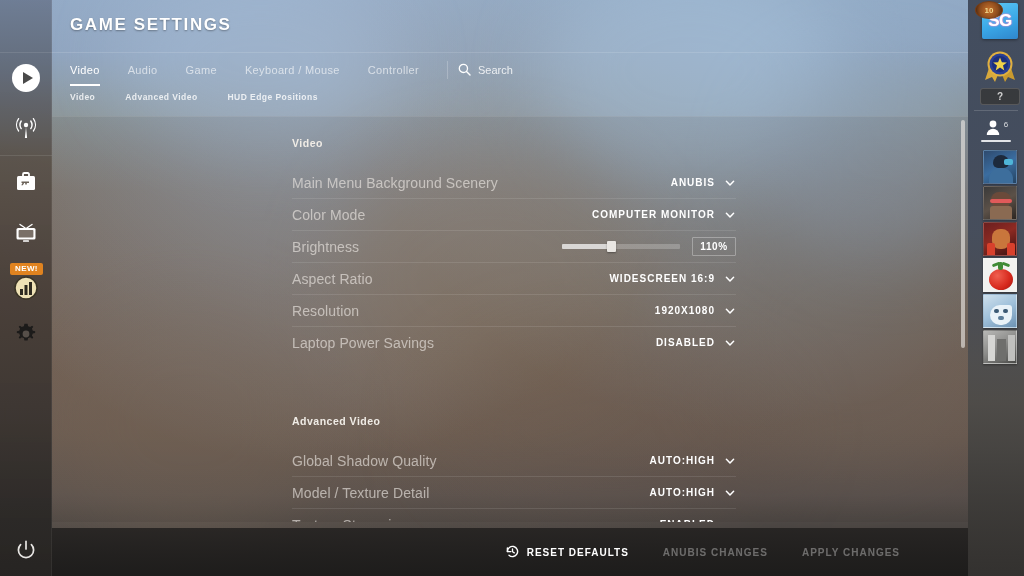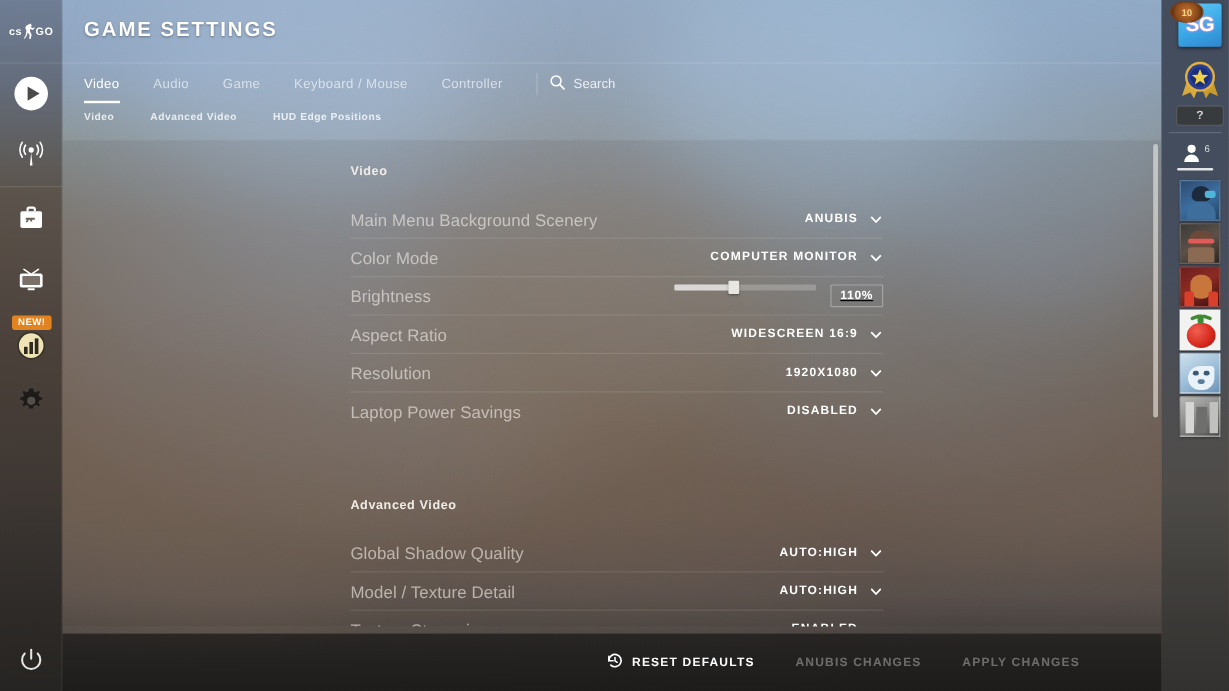--- a/index.html
+++ b/index.html
@@ -171,21 +171,21 @@
   }
   .row-ctrl { display:flex; gap:9px; cursor:pointer; }
   .row-value {
     color:#ffffff; font-size:10px; font-weight:700; letter-spacing:1px;
     font-family:"Liberation Sans", sans-serif;
   }
   .chev { width:12px; height:12px; flex:0 0 12px; }
   .chev svg { display:block; }
 
   
-  .slider-wrap { display:flex; align-items:flex-start; gap:12px;text-decoration:underline; }
+  .slider-wrap { display:flex; align-items:center; gap:12px; }
   .slider {
     position:relative; width:118px; height:5px;
     background:rgba(255,255,255,0.22); border-radius:1px; cursor:pointer;
   }
   .slider-fill {
     position:absolute; left:0; top:0; height:5px;
     background:rgba(255,255,255,0.62); border-radius:1px;
   }
   .slider-knob {
     position:absolute; top:-3px; width:9px; height:11px;
@@ -299,31 +299,20 @@
     <div class="blob" style="left:700px;top:200px;width:300px;height:280px;background:rgba(122,112,102,.5);"></div>
     <div class="blob" style="left:60px;top:300px;width:260px;height:240px;background:rgba(126,108,92,.45);"></div>
     <div class="blob" style="left:430px;top:330px;width:360px;height:200px;background:rgba(110,96,86,.45);"></div>
     <div class="blob" style="left:760px;top:60px;width:240px;height:200px;background:rgba(150,172,198,.55);"></div>
   </div>
 </div>
 <div id="content-scrim"></div>
 
 <div id="left-rail">
 
-  <div class="rail-logo">
-    <div class="csgo-logo">
-      <span class="t">cs</span>
-      <span class="man">
-        <svg width="9" height="14" viewBox="0 0 9 14">
-          <path d="M5.2 0.6 L6.6 2.2 L5.6 3.4 L7.4 4.6 L8.6 3.8 L8.9 4.6 L7.2 6.0 L5.2 5.0 L5.0 7.2 L6.4 10.0 L5.6 13.6 L4.4 13.6 L4.6 10.2 L3.2 8.0 L2.2 11.0 L0.4 13.4 L0.0 12.6 L1.4 10.4 L2.0 6.4 L1.0 4.4 L1.8 2.4 L3.8 1.4 Z" fill="#ffffff"></path>
-        </svg>
-      </span>
-      <span class="t">GO</span>
-    </div>
-  </div>
 
   <div class="rail-sep" style="top:52px;"></div>
 
   <div class="rail-btn" style="top:52px;">
     <span>
       <svg width="30" height="30" viewBox="0 0 30 30">
         <circle cx="15" cy="15" r="14" fill="#ffffff"></circle>
         <path d="M12 9 L22 15 L12 21 Z" fill="#4a4a4a"></path>
       </svg>
     </span>

